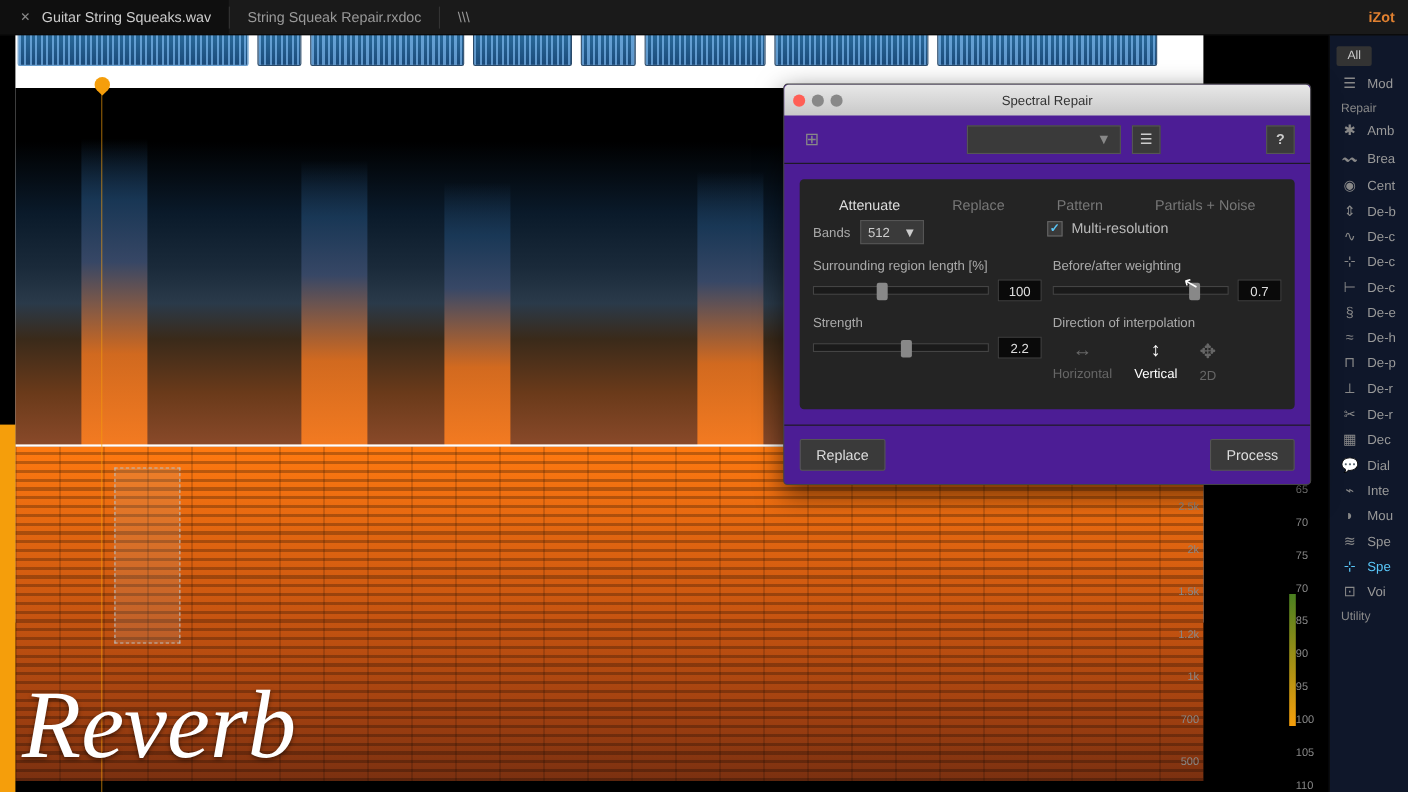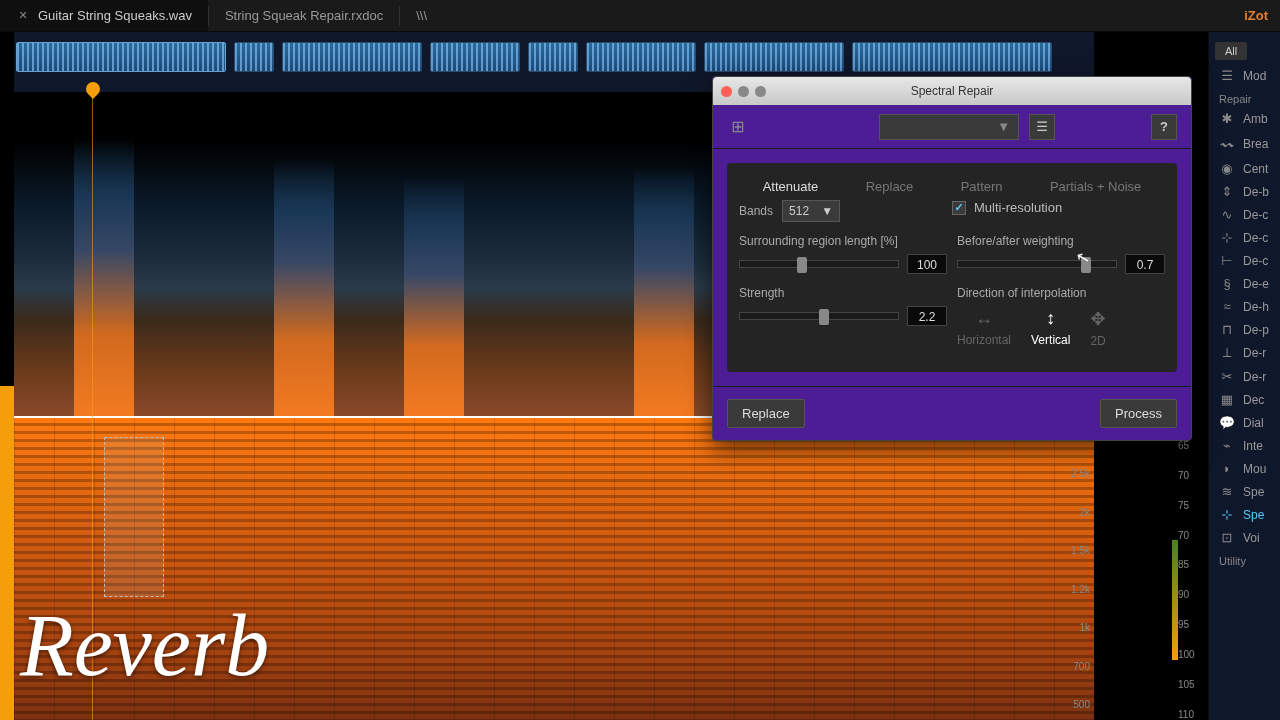--- a/index.html
+++ b/index.html
@@ -3,41 +3,41 @@
 <meta charset="utf-8">
 <style>
 *{margin:0;padding:0;box-sizing:border-box;font-family:-apple-system,BlinkMacSystemFont,"Segoe UI",Arial,sans-serif}
 body{width:1280px;height:720px;background:#000;overflow:hidden;color:#bbb;font-size:13px;position:relative}
 .topbar{height:32px;background:#1a1a1a;display:flex;align-items:center;border-bottom:1px solid #0a0a0a;position:relative;z-index:5}
 .tab{display:flex;align-items:center;gap:8px;padding:0 16px;height:100%;color:#999;cursor:pointer}
 .tab.active{background:#0f0f0f;color:#ccc}
 .tab .close{width:14px;height:14px;border-radius:50%;display:flex;align-items:center;justify-content:center;font-size:11px;color:#888}
 .tab-sep{width:1px;height:20px;background:#333}
 .brand{position:absolute;right:12px;top:8px;color:#e08030;font-weight:600;font-size:13px}
-.workspace{position:absolute;left:14px;top:32px;width:1080px;height:546px;background:#0f172a}
+.workspace{position:absolute;left:14px;top:20px;width:1080px;height:546px;background:#ffffff}
 .orange-bar{position:absolute;left:0;top:386px;width:14px;height:334px;background:#f59e0b;z-index:10}
 .waveform-area{position:absolute;left:0;top:5px;width:1080px;height:40px;display:flex;align-items:center;gap:8px;padding-left:2px}
 .waveform-clip{height:30px;background:linear-gradient(#2a6a9a,#1a4a7a);border:1px solid #2a4a6a;border-radius:2px;position:relative;overflow:hidden}
 .waveform-clip::before{content:"";position:absolute;inset:0;background:repeating-linear-gradient(90deg,rgba(140,200,255,.6) 0 2px,transparent 2px 5px)}
 .wc1{width:210px;border:1px solid #6aa0d0}
 .wc2{width:40px}.wc3{width:140px}.wc4{width:90px}.wc5{width:50px}.wc6{width:110px}.wc7{width:140px}.wc8{width:200px}
 .playhead-marker{position:absolute;left:72px;top:50px;width:14px;height:14px;background:#f59e0b;border-radius:50% 50% 50% 0;transform:rotate(-45deg);z-index:8}
 .playhead-line{position:absolute;left:78px;top:60px;width:1px;height:640px;background:rgba(245,158,11,.6);z-index:8}
 .spectro{position:absolute;left:0;top:60px;width:1080px;height:630px}
 .spectro-upper{position:absolute;left:0;top:0;width:100%;height:326px;background:linear-gradient(#000 0%,#000 15%,#0a1a2a 35%,#1a2a3a 50%,#2a3a4a 60%,#3a2a1a 70%,#6a3a1a 85%,#8a4a2a 100%)}
 .spec-burst{position:absolute;bottom:0;width:60px;background:linear-gradient(transparent,#1a3a5a 20%,#3a4a6a 40%,#e07020 70%,#ff8020 100%);opacity:.9}
 .b1{left:60px;height:280px}.b2{left:260px;height:260px}.b3{left:390px;height:240px}.b4{left:620px;height:250px}
 .spectro-lower{position:absolute;left:0;top:326px;width:100%;height:304px;background:linear-gradient(#ff7a10 0%,#e86a10 20%,#c85510 50%,#a04010 80%,#7a3010 100%)}
 .spectro-lower::before{content:"";position:absolute;inset:0;background:repeating-linear-gradient(0deg,rgba(0,0,0,.25) 0 3px,transparent 3px 8px)}
 .spectro-lower::after{content:"";position:absolute;inset:0;background:repeating-linear-gradient(90deg,rgba(0,0,0,.15) 0 1px,transparent 1px 40px)}
 .sel-line{position:absolute;left:0;top:324px;width:100%;height:2px;background:#fff;z-index:7}
 .sel-box{position:absolute;left:90px;top:345px;width:60px;height:160px;border:1px dashed #bbb;background:rgba(180,180,180,.15);z-index:7}
 .freq-scale{position:absolute;right:0;top:326px;width:35px;height:304px;display:flex;flex-direction:column;justify-content:space-between;padding:12px 4px;font-size:10px;color:#888;z-index:7}
 .freq-scale span{text-align:right}
-.reverb-logo{position:absolute;left:20px;bottom:24px;font-family:"Brush Script MT",cursive;font-size:88px;color:#fff;font-style:italic;z-index:20;text-shadow:0 2px 4px rgba(0,0,0,.5)}
+.reverb-logo{position:absolute;left:20px;bottom:10px;font-family:"Brush Script MT",cursive;font-size:88px;color:#fff;font-style:italic;z-index:20;text-shadow:0 2px 4px rgba(0,0,0,.5)}
 
 .dialog{position:absolute;left:712px;top:76px;width:480px;background:#4c1d95;border:1px solid #444;border-radius:4px;z-index:30;box-shadow:0 8px 24px rgba(0,0,0,.6)}
 .dlg-title{height:28px;background:linear-gradient(#e8e8e8,#c8c8c8);border-radius:4px 4px 0 0;display:flex;align-items:center;padding:0 8px;position:relative}
 .tl-btn{width:11px;height:11px;border-radius:50%;margin-right:6px}
 .tl-r{background:#ff5f56}.tl-y{background:#888}.tl-g{background:#888}
 .dlg-title-text{position:absolute;left:50%;transform:translateX(-50%);color:#333;font-size:12px;font-weight:500}
 .dlg-toolbar{height:44px;display:flex;align-items:center;padding:0 14px;gap:10px;border-bottom:1px solid #1a1a1a}
 .tb-icon{width:22px;height:22px;display:flex;align-items:center;justify-content:center;color:#888;cursor:pointer;font-size:16px}
 .tb-preset{flex:0 0 140px;height:26px;background:#3a3a3a;border:1px solid #555;display:flex;align-items:center;justify-content:flex-end;padding:0 8px;color:#888;margin-left:120px}
 .tb-list{width:26px;height:26px;background:#3a3a3a;border:1px solid #555;display:flex;align-items:center;justify-content:center;color:#ccc;cursor:pointer}

